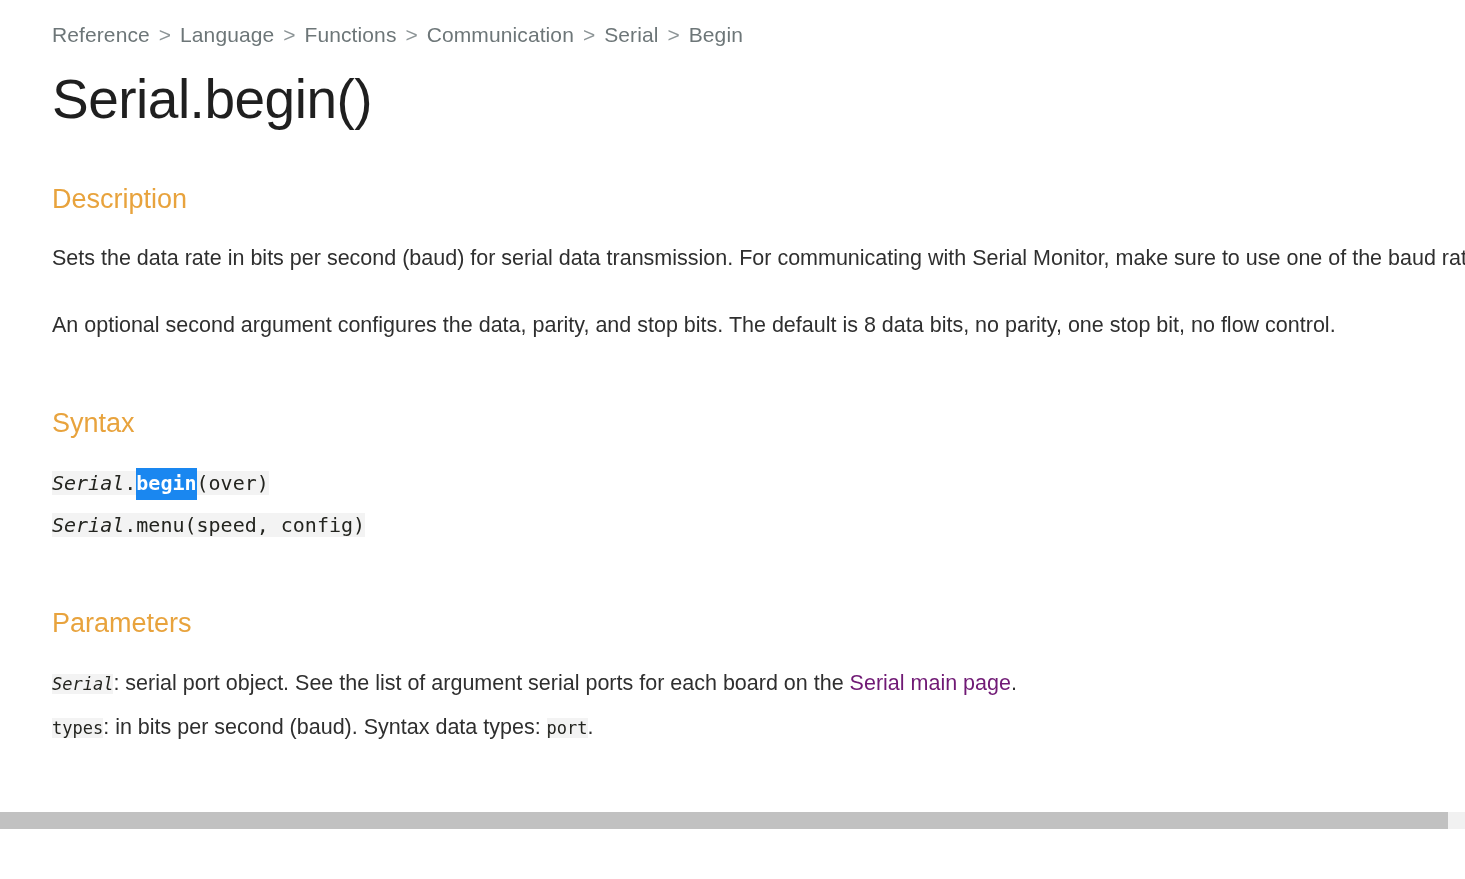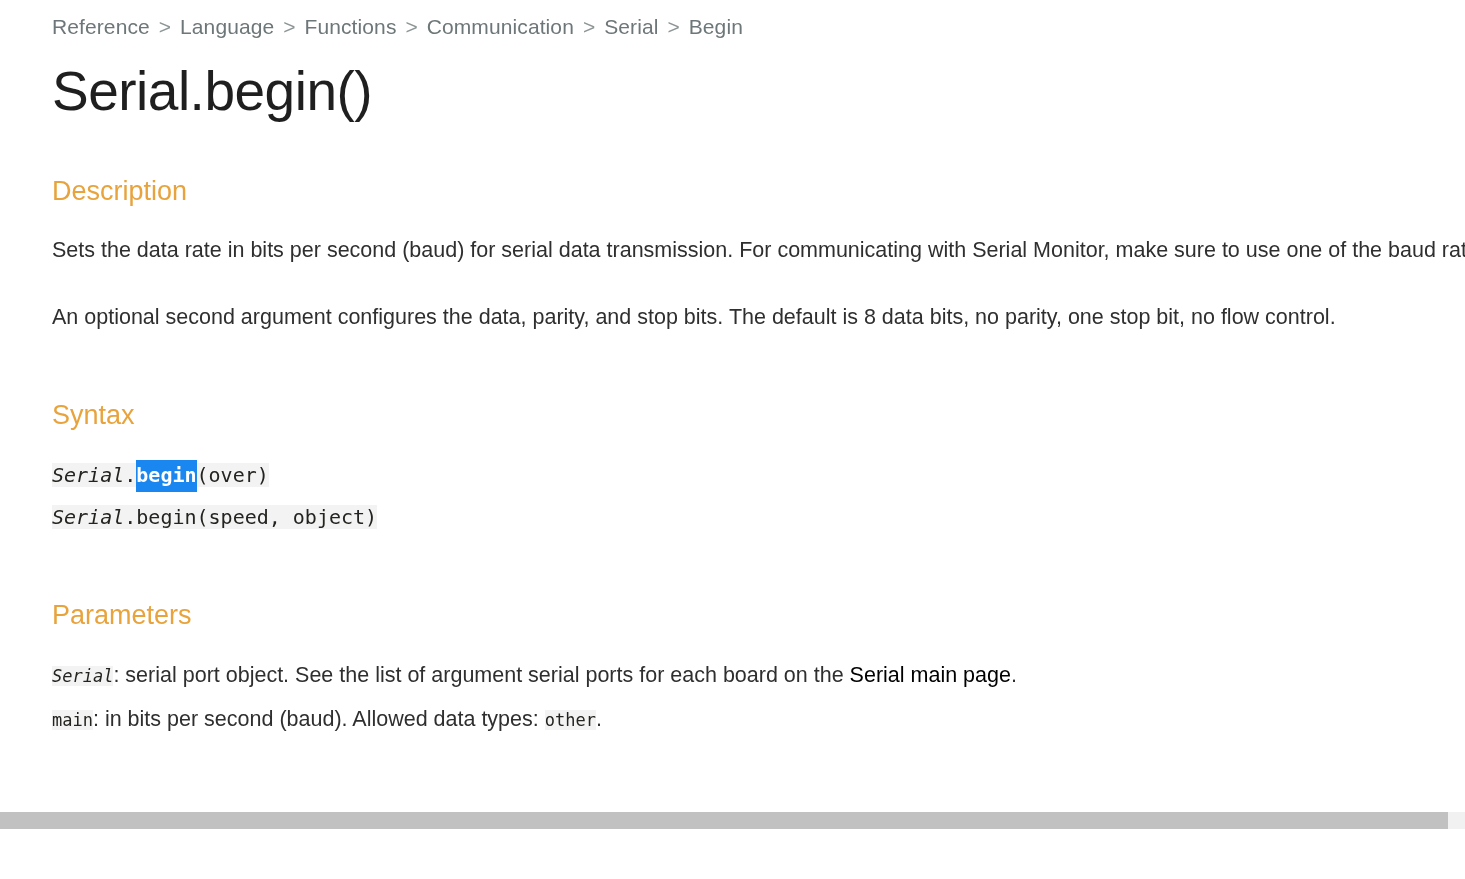--- a/index.html
+++ b/index.html
@@ -13,21 +13,21 @@
     font-family: "Liberation Sans", sans-serif;
     color: #2e2e2e;
     overflow: hidden;
     position: relative;
   }
 
   
   .viewport {
     position: absolute;
     left: 0;
-    top: 8px;
+    top: 16px;
     width: 1465px;
     height: 812px;
     overflow: hidden;
     background: #ffffff;
   }
   .content {
     position: absolute;
     left: 52px;
     top: 0;
     width: 1560px;
@@ -123,21 +123,21 @@
   .p-param1 { padding-top: 24px; }
   .p-param2 { padding-top: 2px; }
   .mono {
     font-family: "DejaVu Sans Mono", "Liberation Mono", monospace;
     font-size: 17px;
     background: #f3f3f3;
     color: #23241f;
   }
   .mono.italic { font-style: italic; }
   .doc-link {
-    color: #000000;
+    color: #701a75;
     text-decoration: none;
   }
 
   
   .hscroll-track {
     position: absolute;
     left: 0;
     top: 812px;
     width: 1465px;
     height: 17px;
@@ -185,28 +185,28 @@
     <h2 class="section-heading h-description">Description</h2>
 
     <p class="para p-desc1">Sets the data rate in bits per second (baud) for serial data transmission. For communicating with Serial Monitor, make sure to use one of the baud rates listed in the menu at the bottom right corner of its screen. You can, however, specify other rates - for example, to communicate over pins 0 and 1 with a component that requires a particular baud rate.</p>
 
     <p class="para p-desc2">An optional second argument configures the data, parity, and stop bits. The default is 8 data bits, no parity, one stop bit, no flow control.</p>
 
     <h2 class="section-heading h-syntax">Syntax</h2>
 
     <div class="syntax-block">
       <div class="syntax-line"><span class="code-obj">Serial</span><span class="code-plain">.</span><span class="caret"></span><span class="selection">begin</span><span class="code-plain">(over)</span></div>
-      <div class="syntax-line"><span class="code-obj">Serial</span><span class="code-plain">.</span><span class="code-plain">begin(speed, object)</span></div>
+      <div class="syntax-line"><span class="code-obj">Serial</span><span class="code-plain">.</span><span class="code-plain">menu(speed, config)</span></div>
     </div>
 
     <h2 class="section-heading h-parameters">Parameters</h2>
 
     <p class="param-line p-param1"><span class="mono italic">Serial</span><span>: serial port object. See the list of argument serial ports for each board on the </span><a class="doc-link" href="#">Serial main page</a><span>.</span></p>
 
-    <p class="param-line p-param2"><span class="mono">main</span><span>: in bits per second (baud). Allowed data types: </span><span class="mono">other</span><span>.</span></p>
+    <p class="param-line p-param2"><span class="mono">types</span><span>: in bits per second (baud). Syntax data types: </span><span class="mono">port</span><span>.</span></p>
 
   </div>
 </div>
 
 <div class="hscroll-track">
   <div class="hscroll-thumb"></div>
 </div>
 
 <div class="below-fold"></div>
 

